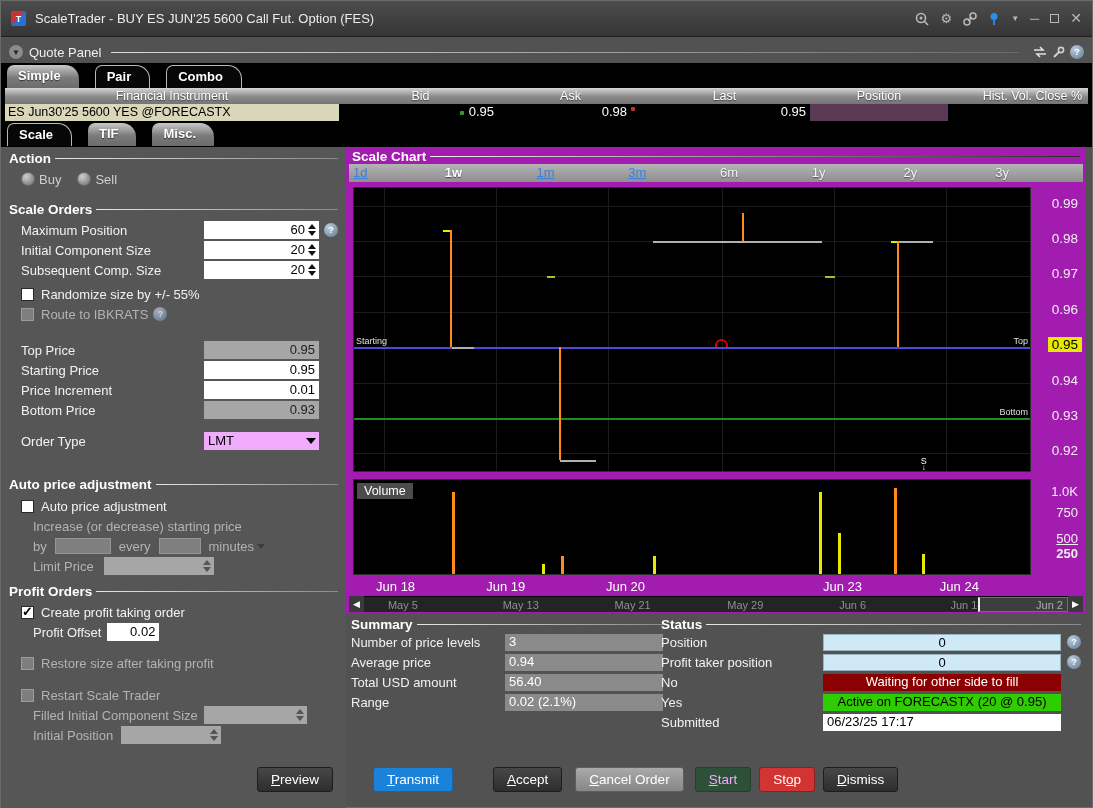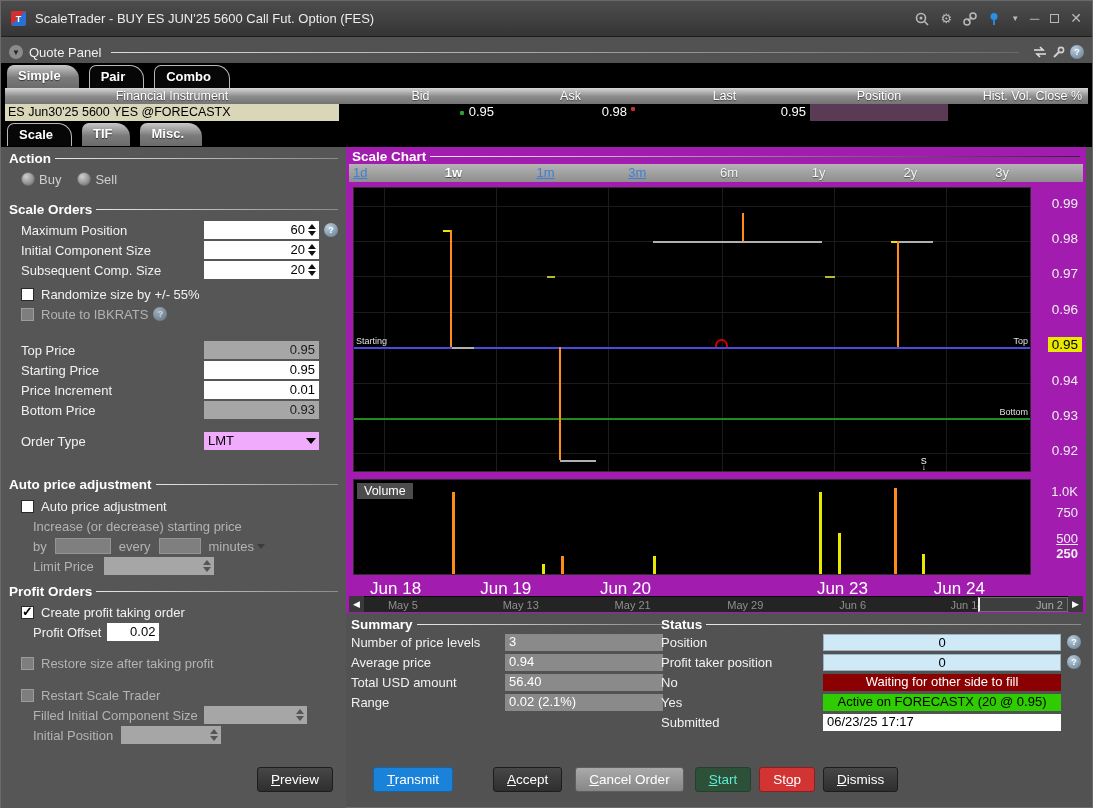--- a/index.html
+++ b/index.html
@@ -16,21 +16,21 @@
 .max-box{width:9px;height:9px;border:1px solid #b9b9b9;display:inline-block}
 
 .qp-head{position:absolute;top:42px;left:8px;right:8px;height:18px;display:flex;align-items:center;gap:6px}
 .qp-caret{width:14px;height:14px;border-radius:50%;background:#8b8b8b;color:#222;font-size:8px;display:flex;align-items:center;justify-content:center;flex:none}
 .sec-title{font-size:13px;color:#f0f0f0;white-space:nowrap}
 .hr{flex:1;height:1px;background:linear-gradient(90deg,#dcdcdc,#6a6a6a);margin-left:4px}
 .qp-icons{display:flex;align-items:center;gap:5px;margin-left:8px}
 
 .strip1{position:absolute;top:62px;left:0;width:100%;height:58px;background:#000}
 .strip2{position:absolute;top:120px;left:0;width:100%;height:26px;background:#000}
-.tabs{position:absolute;left:6px;top:2px;display:flex;gap:10px;align-items:flex-end}
+.tabs{position:absolute;left:6px;top:2px;display:flex;gap:16px;align-items:flex-end}
 .tab{height:23px;line-height:21px;padding:0 18px 0 11px;border-radius:7px 14px 0 0;font-weight:bold;font-size:13px;color:#fff;white-space:nowrap}
 .tab.grey{background:linear-gradient(#c9c9c9,#7b7b7b 55%,#6b6b6b);text-shadow:0 1px 1px #333}
 .tab.black{background:#070707;border:1px solid #b9b9b9;border-bottom:none}
 
 .qtable{position:absolute;top:25px;left:4px;right:4px}
 .qrow{display:grid;grid-template-columns:334px 163px 137px 171px 138px auto}
 .qhead{height:16px;background:linear-gradient(#d6d6d6,#8a8a8a 55%,#747474);color:#fff;text-shadow:0 1px 1px #444}
 .qhead div{font-size:12.5px;line-height:16px;text-align:center;overflow:hidden}
 .qhead .right{text-align:right;padding-right:6px}
 .qdata{height:17px;background:#000}
@@ -92,21 +92,21 @@
 .spike{position:absolute;width:2px;background:#ff8c1a}
 .red-arc{position:absolute;width:13px;height:8px;border:2px solid #d40000;border-bottom:none;border-radius:9px 9px 0 0}
 .sell-marker{position:absolute;color:#fff;font-size:9px;text-align:center;line-height:7px;width:10px}
 .sell-arrow{font-size:8px;line-height:6px}
 .volume-plot{position:absolute;left:7px;top:332px;width:678px;height:96px;background:#000;border:1px solid #2d2d2d}
 .vol-chip{position:absolute;top:3px;left:3px;background:#4c4c4c;padding:1px 7px;font-weight:normal;font-size:12.5px;z-index:2}
 .vbar{position:absolute;bottom:0;width:3px}
 .volume-axis{position:absolute;left:686px;top:332px;width:54px;height:96px}
 .vtick{position:absolute;right:8px;font-size:13px;color:#f0f0f0}
 .x-axis{position:absolute;left:7px;top:432px;width:678px;height:16px}
-.xlab{position:absolute;transform:translateX(-50%);font-size:17px;color:#fff;white-space:nowrap}
+.xlab{position:absolute;transform:translateX(-50%);font-size:13px;color:#fff;white-space:nowrap}
 .scrollbar{position:absolute;left:3px;top:449px;width:734px;height:16px;background:#1f1f1f;display:flex}
 .sb-arrow{width:15px;height:16px;background:#3a3a3a;color:#fff;font-size:9px;text-align:center;line-height:16px;flex:none}
 .scroll-track{position:relative;flex:1;height:16px;background:#242424;border-top:1px solid #090909;overflow:hidden}
 .sbdate{position:absolute;top:2px;font-size:11px;color:#8f8f8f;white-space:nowrap}
 .sb-thumb{position:absolute;top:0;bottom:0;background:#3e3e3e;border:1px solid #6e6e6e;border-left:2px solid #ececec;display:flex;align-items:center;justify-content:flex-end;padding-right:4px}
 .sb-thumb span{font-size:11px;color:#ababab}
 
 .summary{position:absolute;left:350px;top:614px;width:312px}
 .status{position:absolute;left:660px;top:614px;width:420px}
 .srow{display:flex;align-items:center;height:20px}
@@ -119,21 +119,21 @@
 .sval.white{background:#fff;color:#000;text-align:left;padding-left:4px}
 .status .help{margin-left:6px}
 .help-slot{width:20px;flex:none;display:flex}
 
 .btn-row{position:absolute;left:256px;top:766px;display:flex;align-items:center}
 .abtn{height:25px;padding:0 13px;border-radius:3px;font-family:"Liberation Sans",sans-serif;font-size:13.5px;color:#fff;border:1px solid #1d1d1d;cursor:default}
 .abtn .accel{text-decoration:underline}
 .abtn.dark{background:linear-gradient(#474747,#2e2e2e)}
 .abtn.primary{background:#1b82d9;border-color:#1565a8}
 .abtn.light{background:linear-gradient(#a9a9a9,#878787);border-color:#5f5f5f}
-.abtn.start-disabled{background:#2d5038;color:#5eead4;border-color:#24402d}
+.abtn.start-disabled{background:#2d5038;color:#f0abfc;border-color:#24402d}
 .abtn.stop{background:#d23333;border-color:#8f1f1f}
 [data-name="preview-button"]{margin-right:40px}
 [data-name="transmit-button"]{margin-right:40px}
 [data-name="accept-button"]{margin-right:13px}
 [data-name="cancel-order-button"]{margin-right:11px}
 [data-name="start-button"]{margin-right:8px}
 [data-name="stop-button"]{margin-right:8px}
 </style>
 </head>
 <body>

